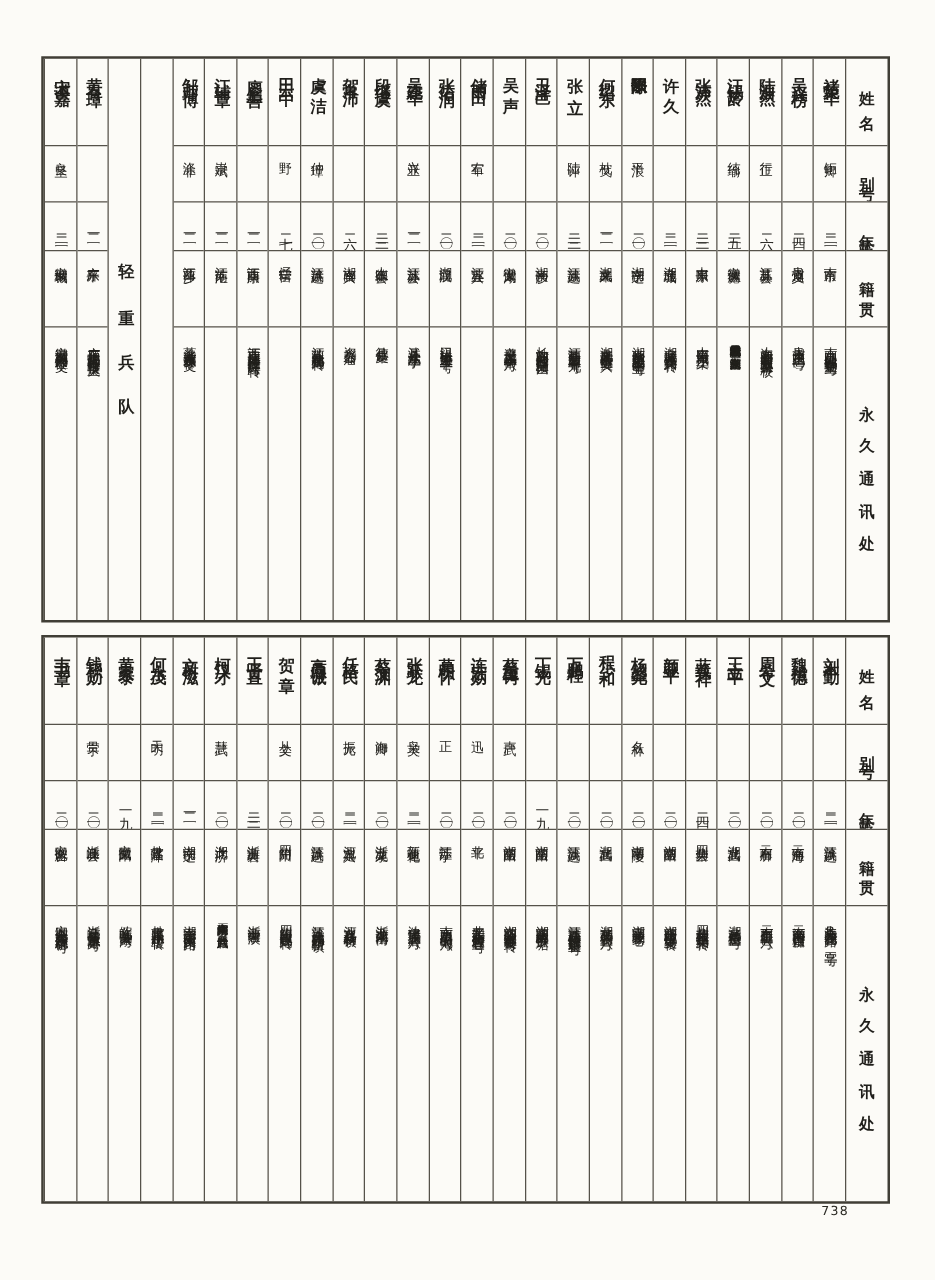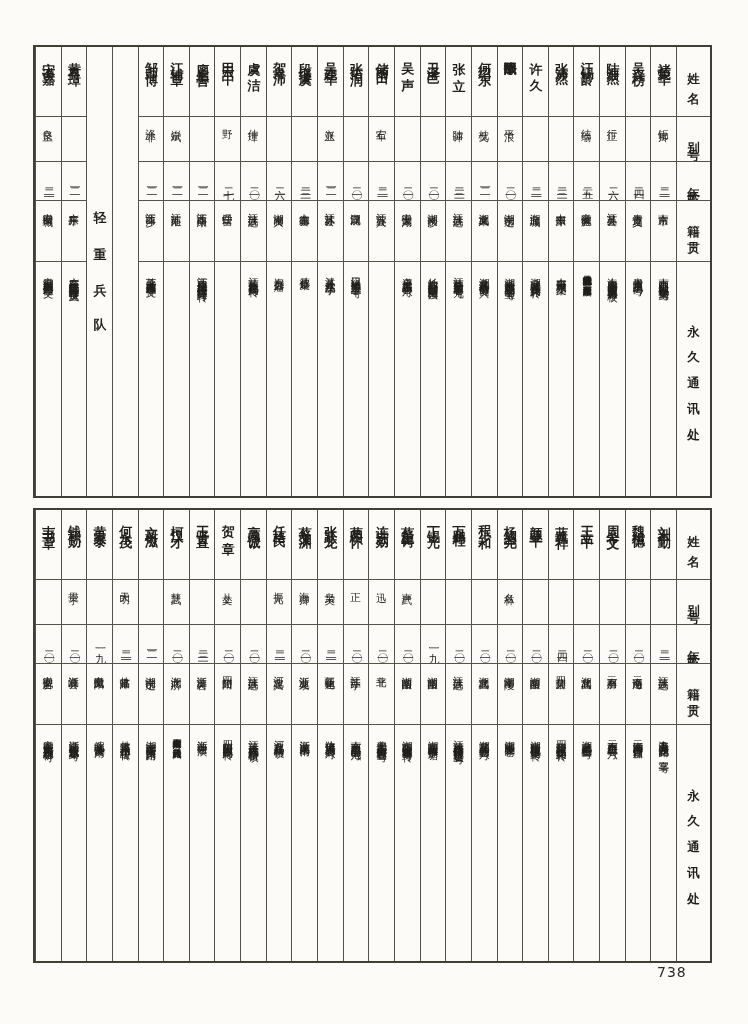--- a/index.html
+++ b/index.html
@@ -18,21 +18,21 @@
   .c-address{flex:1;font-size:10.5px;padding-top:7px;line-height:13px;border-bottom:none;letter-spacing:1px;}
   .c-address.small{font-size:9px;line-height:11px;letter-spacing:0;}
   .c-full{flex:1;border-bottom:none;}
   .cell.h{font-weight:700;font-size:12.5px;justify-content:center;padding-top:0;}
   .h.c-name{letter-spacing:20px;}
   .h.c-alias{letter-spacing:8px;}
   .h.c-age{letter-spacing:4px;}
   .h.c-native{letter-spacing:16px;}
   .h.c-address{letter-spacing:26px;line-height:24px;}
   .sec{justify-content:center;letter-spacing:36px;font-size:13px;font-weight:700;}
-  .page-number{position:absolute;left:657px;top:964px;font-size:14px;color:#2a2923;letter-spacing:1px;}
+  .page-number{position:absolute;left:657px;top:964px;font-size:10px;color:#2a2923;letter-spacing:1px;}
 </style>
 </head>
 <body>
 
 <div class="page">
   <div class="reg-table" id="t0">
       <div class="col head">
         <div class="cell h c-name">姓名</div>
         <div class="cell h c-alias">别号</div>
         <div class="cell h c-age">年龄</div>

